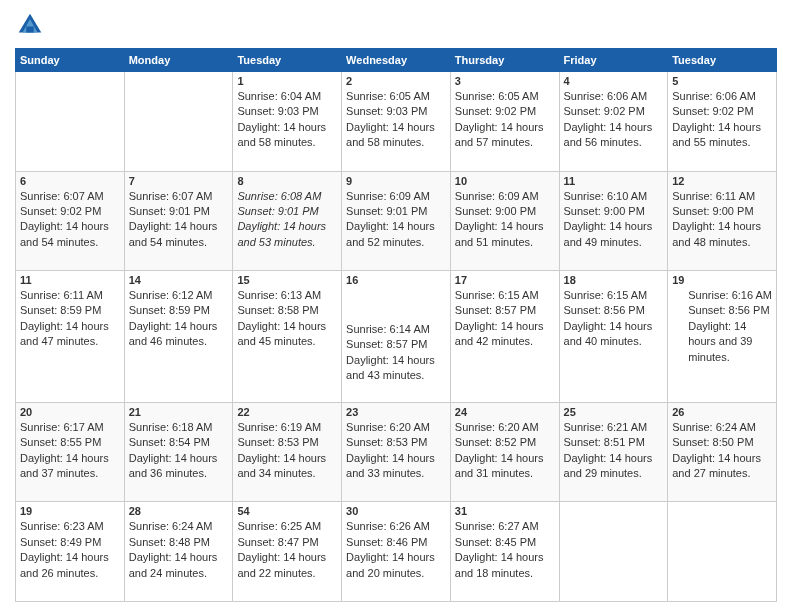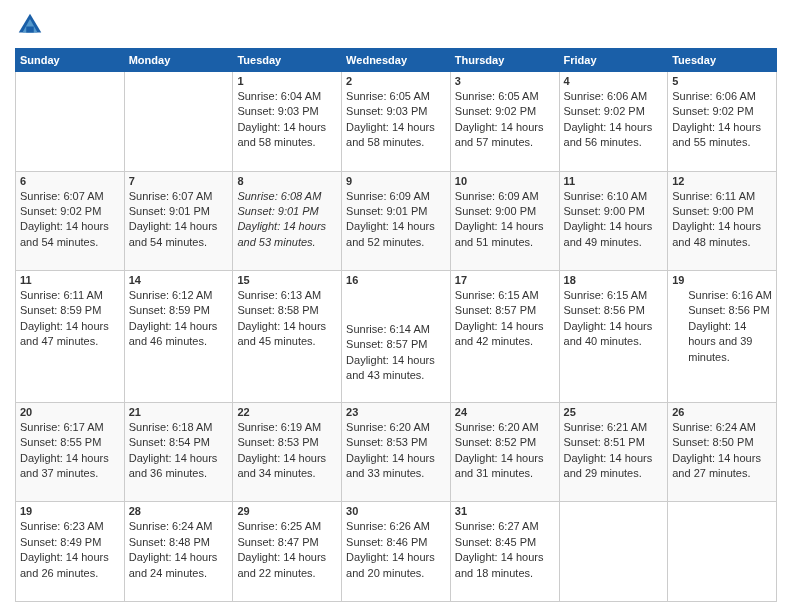--- a/index.html
+++ b/index.html
@@ -311,21 +311,21 @@
 Sunset: 8:49 PM
 Daylight: 14 hours and 26 minutes.</div>
           </td>
           <td>
             <span class="day-number">28</span>
             <div class="day-info" style="white-space: pre-line;">Sunrise: 6:24 AM
 Sunset: 8:48 PM
 Daylight: 14 hours and 24 minutes.</div>
           </td>
           <td>
-            <span class="day-number">29</span>
+            <span class="day-number">54</span>
             <div class="day-info" style="white-space: pre-line;">Sunrise: 6:25 AM
 Sunset: 8:47 PM
 Daylight: 14 hours and 22 minutes.</div>
           </td>
           <td>
             <span class="day-number">30</span>
             <div class="day-info" style="white-space: pre-line;">Sunrise: 6:26 AM
 Sunset: 8:46 PM
 Daylight: 14 hours and 20 minutes.</div>
           </td>

